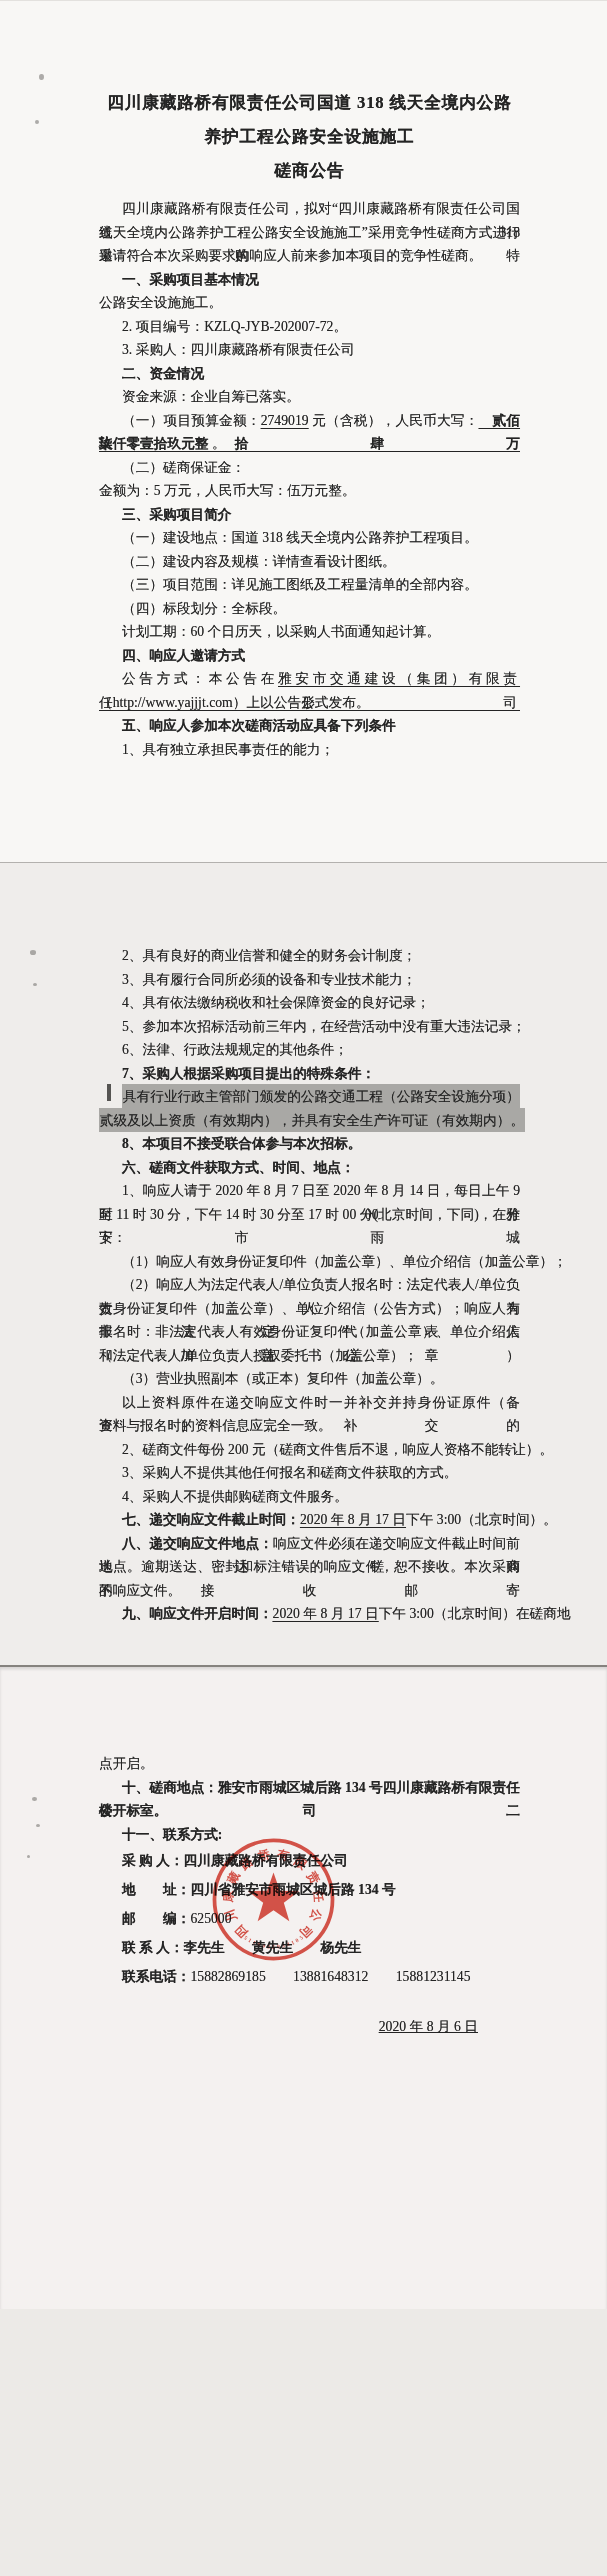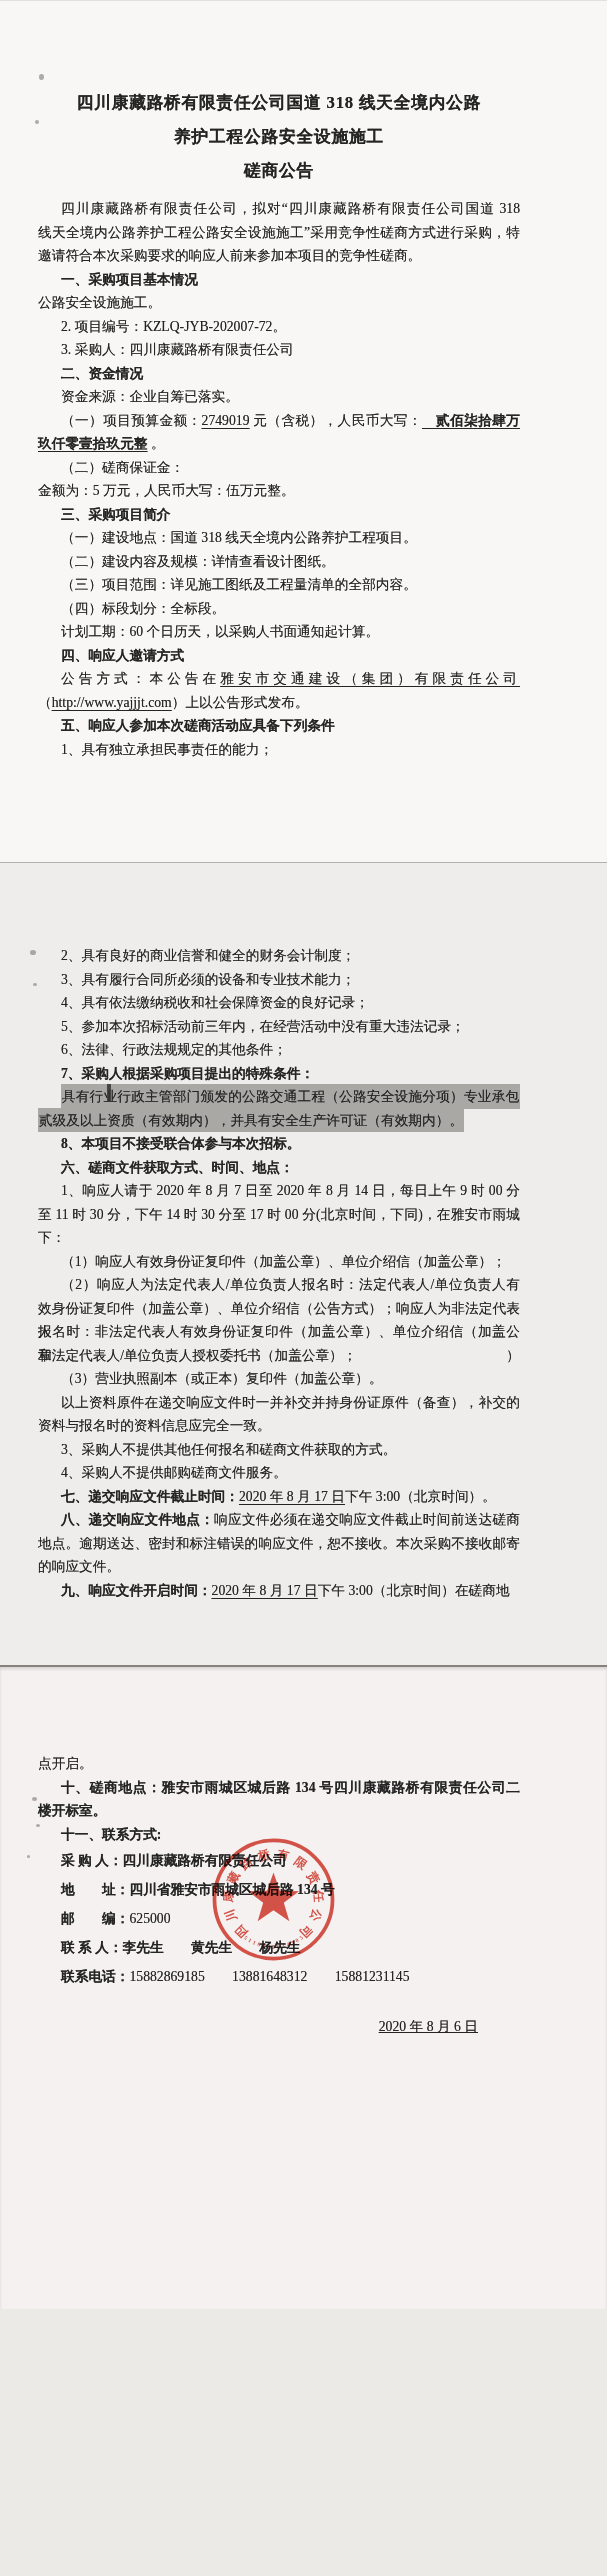--- a/index.html
+++ b/index.html
@@ -2,21 +2,21 @@
 <html style="font-size:12px"><head>
 <meta charset="utf-8">
 <style>
   html,body{margin:0;padding:0;}
   body{
     width:607px;height:2576px;position:relative;overflow:hidden;
     background:#eceae7;
     font-family:"Liberation Serif","DejaVu Serif",serif;
     color:#242424;
   }
-  .page{position:absolute;left:0;width:607px;box-sizing:border-box;padding-left:38px;padding-right:87px;}
+  .page{position:absolute;left:0;width:607px;box-sizing:border-box;padding-left:99px;padding-right:87px;}
   #page1{top:0;height:862px;background:#f8f7f5;padding-top:85px;border-top:0.8px solid #e3e1de;}
   #page2{top:862px;height:855px;background:#efedeb;padding-top:81px;border-top:1.5px solid #b3b1ae;}
   #page3{top:1617px;height:644px;background:#f4f1f0;padding-top:85px;border-top:2.3px solid #85827e;box-shadow:inset 0 2.3px 3px rgba(0,0,0,.12);margin-top:48px;}
   .line{
     font-size:13.7px;height:23.5px;line-height:23.5px;text-align:left;
     white-space:nowrap;position:relative;
     text-shadow:0 0 0.5px rgba(20,20,20,.55);
   }
   .line.just{white-space:normal;text-align:justify;text-align-last:justify;}
   .line.indent{text-indent:23px;}
@@ -76,20 +76,21 @@
     <div class="line just"><span>至 11 时 30 分，下午 14 时 30 分至 17 时 00 分(北京时间，下同)，在雅安市雨城</span></div>
     <div class="line"><span>下：</span></div>
     <div class="line indent"><span>（1）响应人有效身份证复印件（加盖公章）、单位介绍信（加盖公章）；</span></div>
     <div class="line indent just"><span>（2）响应人为法定代表人/单位负责人报名时：法定代表人/单位负责人有</span></div>
     <div class="line just"><span>效身份证复印件（加盖公章）、单位介绍信（公告方式）；响应人为非法定代表人</span></div>
     <div class="line just"><span>报名时：非法定代表人有效身份证复印件（加盖公章）、单位介绍信（加盖公章）</span></div>
     <div class="line"><span>和法定代表人/单位负责人授权委托书（加盖公章）；</span></div>
     <div class="line indent"><span>（3）营业执照副本（或正本）复印件（加盖公章）。</span></div>
     <div class="line indent just"><span>以上资料原件在递交响应文件时一并补交并持身份证原件（备查），补交的</span></div>
     <div class="line"><span>资料与报名时的资料信息应完全一致。</span></div>
+    <div class="line indent"><span>2、磋商文件每份 200 元（磋商文件售后不退，响应人资格不能转让）。</span></div>
     <div class="line indent"><span>3、采购人不提供其他任何报名和磋商文件获取的方式。</span></div>
     <div class="line indent"><span>4、采购人不提供邮购磋商文件服务。</span></div>
     <div class="line indent"><span class="b">七、递交响应文件截止时间：</span><span class="u">2020 年 8 月 17 日</span><span>下午 3:00（北京时间）。</span></div>
     <div class="line indent just"><span class="b">八、递交响应文件地点：</span><span>响应文件必须在递交响应文件截止时间前送达磋商</span></div>
     <div class="line just"><span>地点。逾期送达、密封和标注错误的响应文件，恕不接收。本次采购不接收邮寄</span></div>
     <div class="line"><span>的响应文件。</span></div>
     <div class="line indent"><span class="b">九、响应文件开启时间：</span><span class="u">2020 年 8 月 17 日</span><span>下午 3:00（北京时间）在磋商地</span></div>
   </div>
 <div class="page" id="page3">
     <div class="line"><span>点开启。</span></div>

